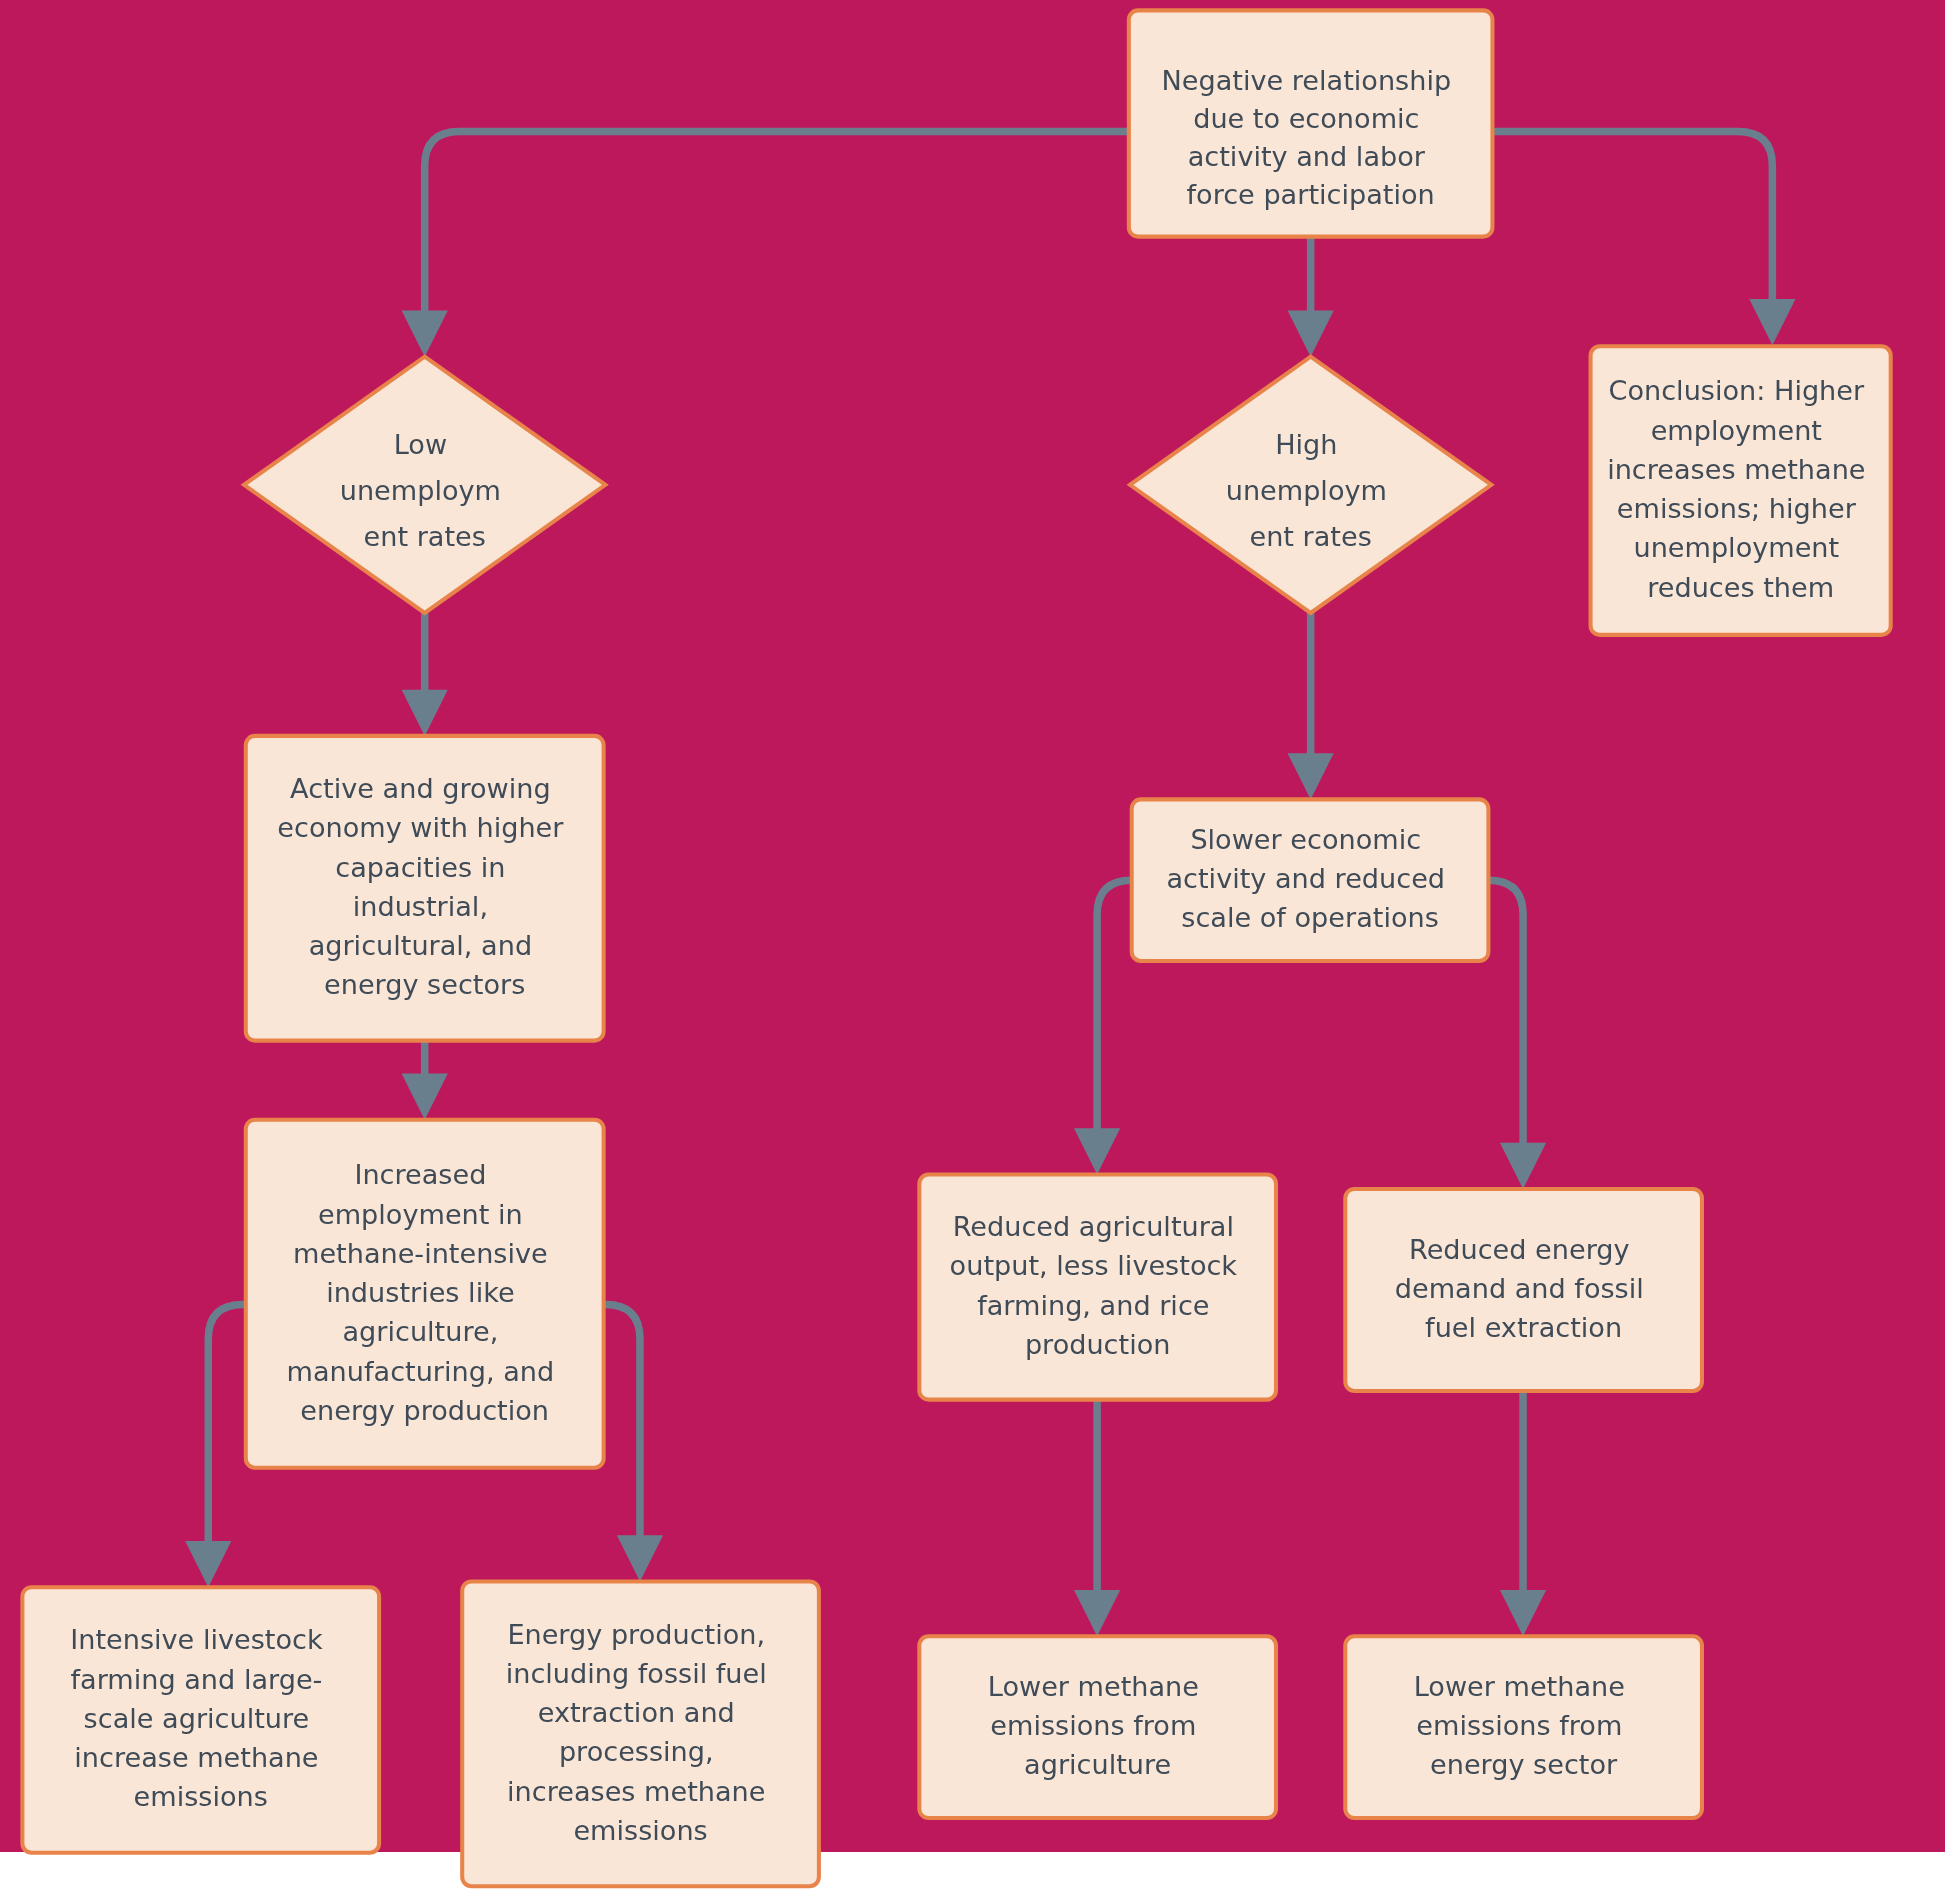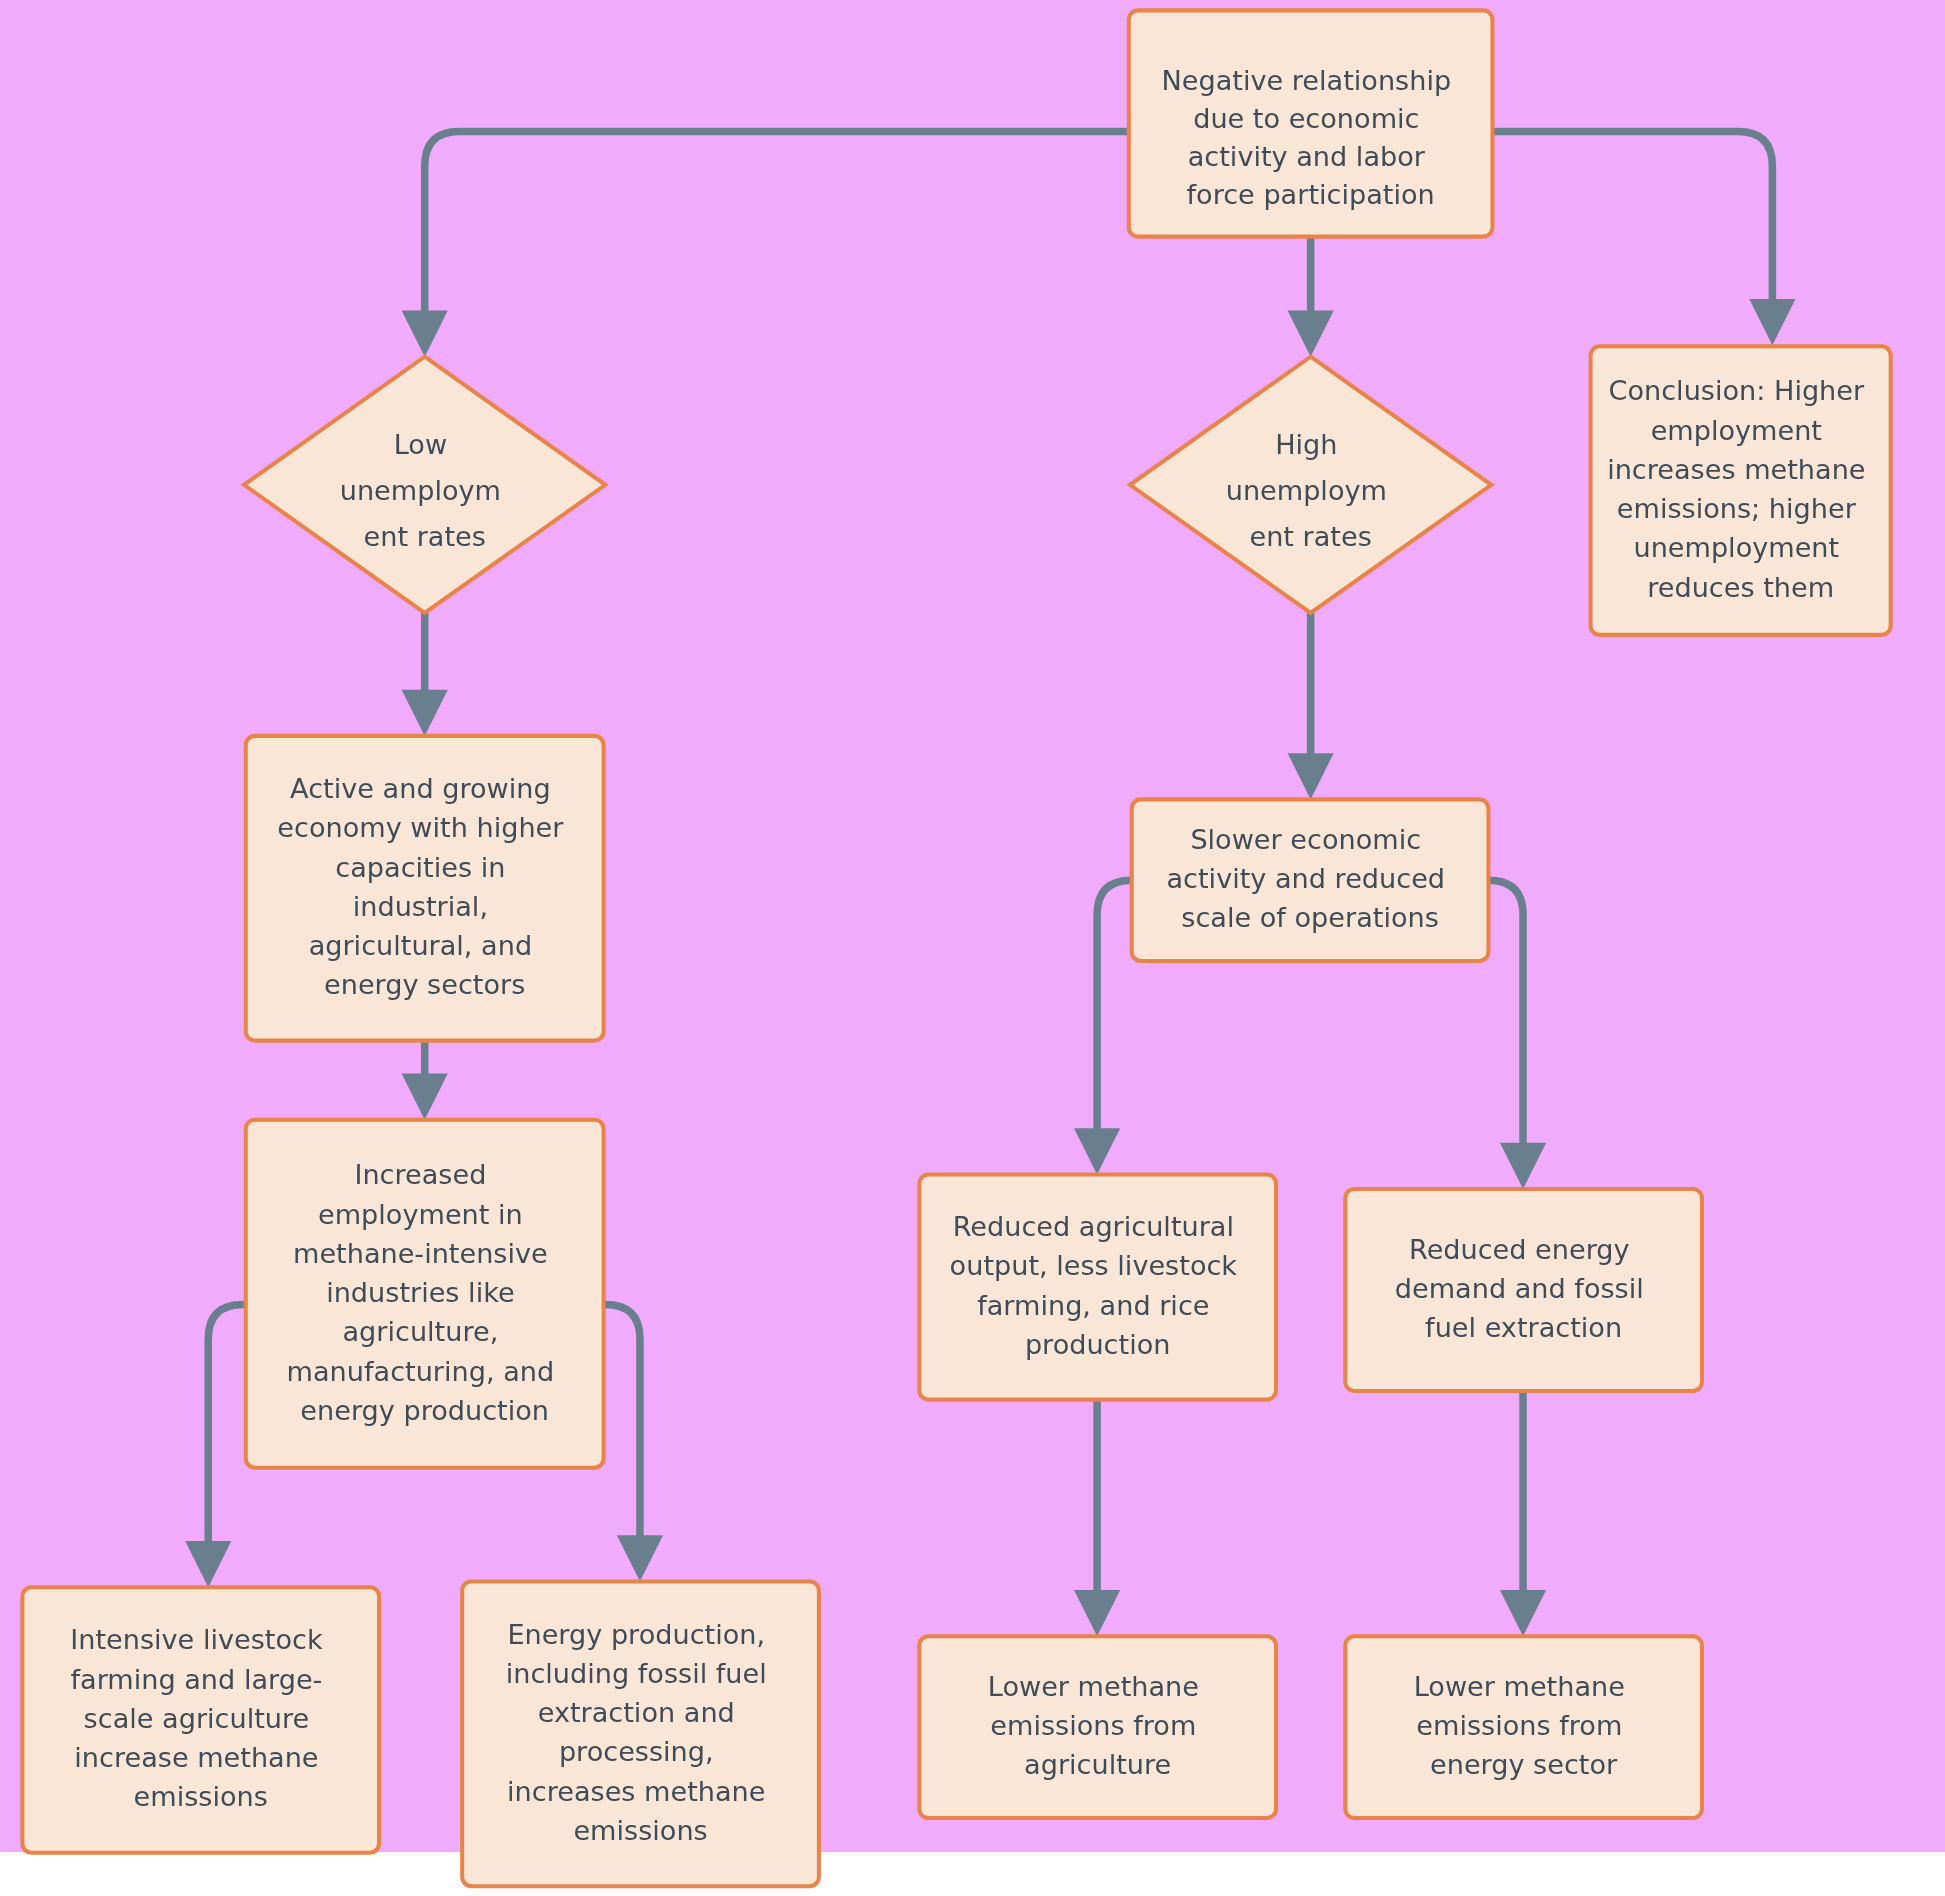--- a/index.html
+++ b/index.html
@@ -10,21 +10,21 @@
   body {
     width: 1946px;
     height: 1896px;
     font-family: "DejaVu Sans", sans-serif;
     overflow: hidden;
   }
   #flowchart-root {
     position: relative;
     width: 1946px;
     height: 1852px;
-    background: #f0abfc;
+    background: #be185d;
     text-align: right;
   }
   svg#diagram-canvas {
     position: absolute;
     top: 0;
     left: 0;
     width: 1946px;
     height: 1896px;
     display: block;
   }

